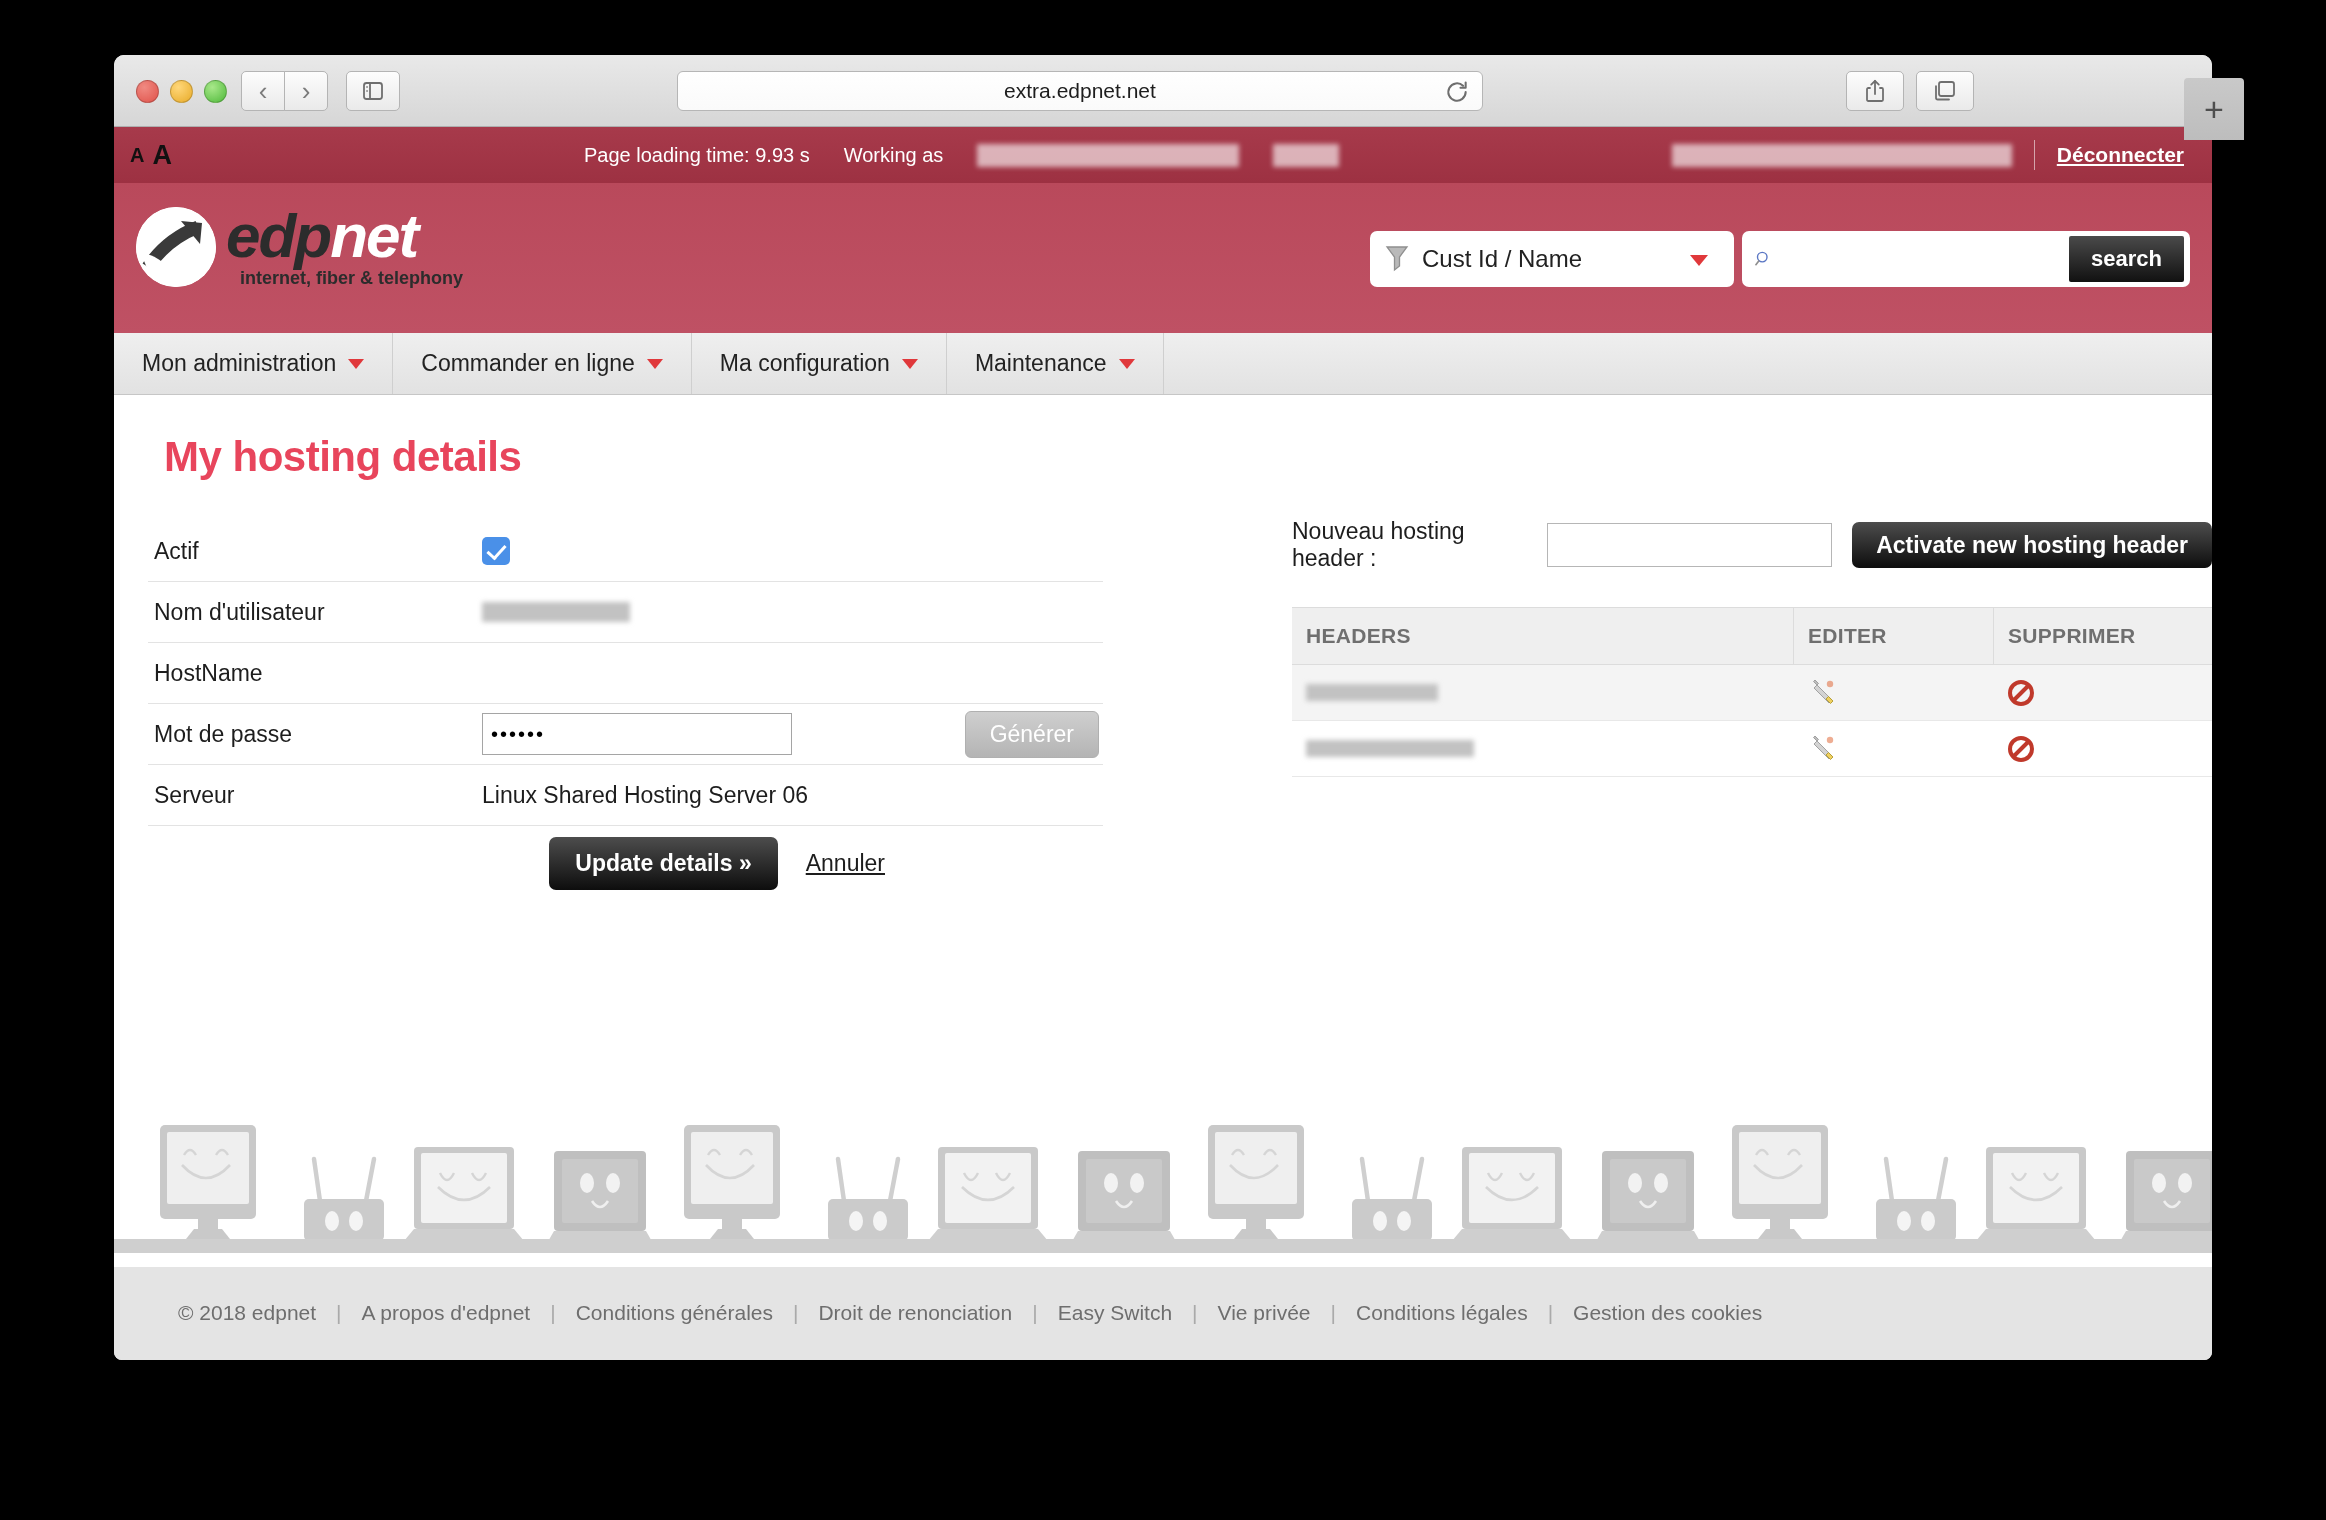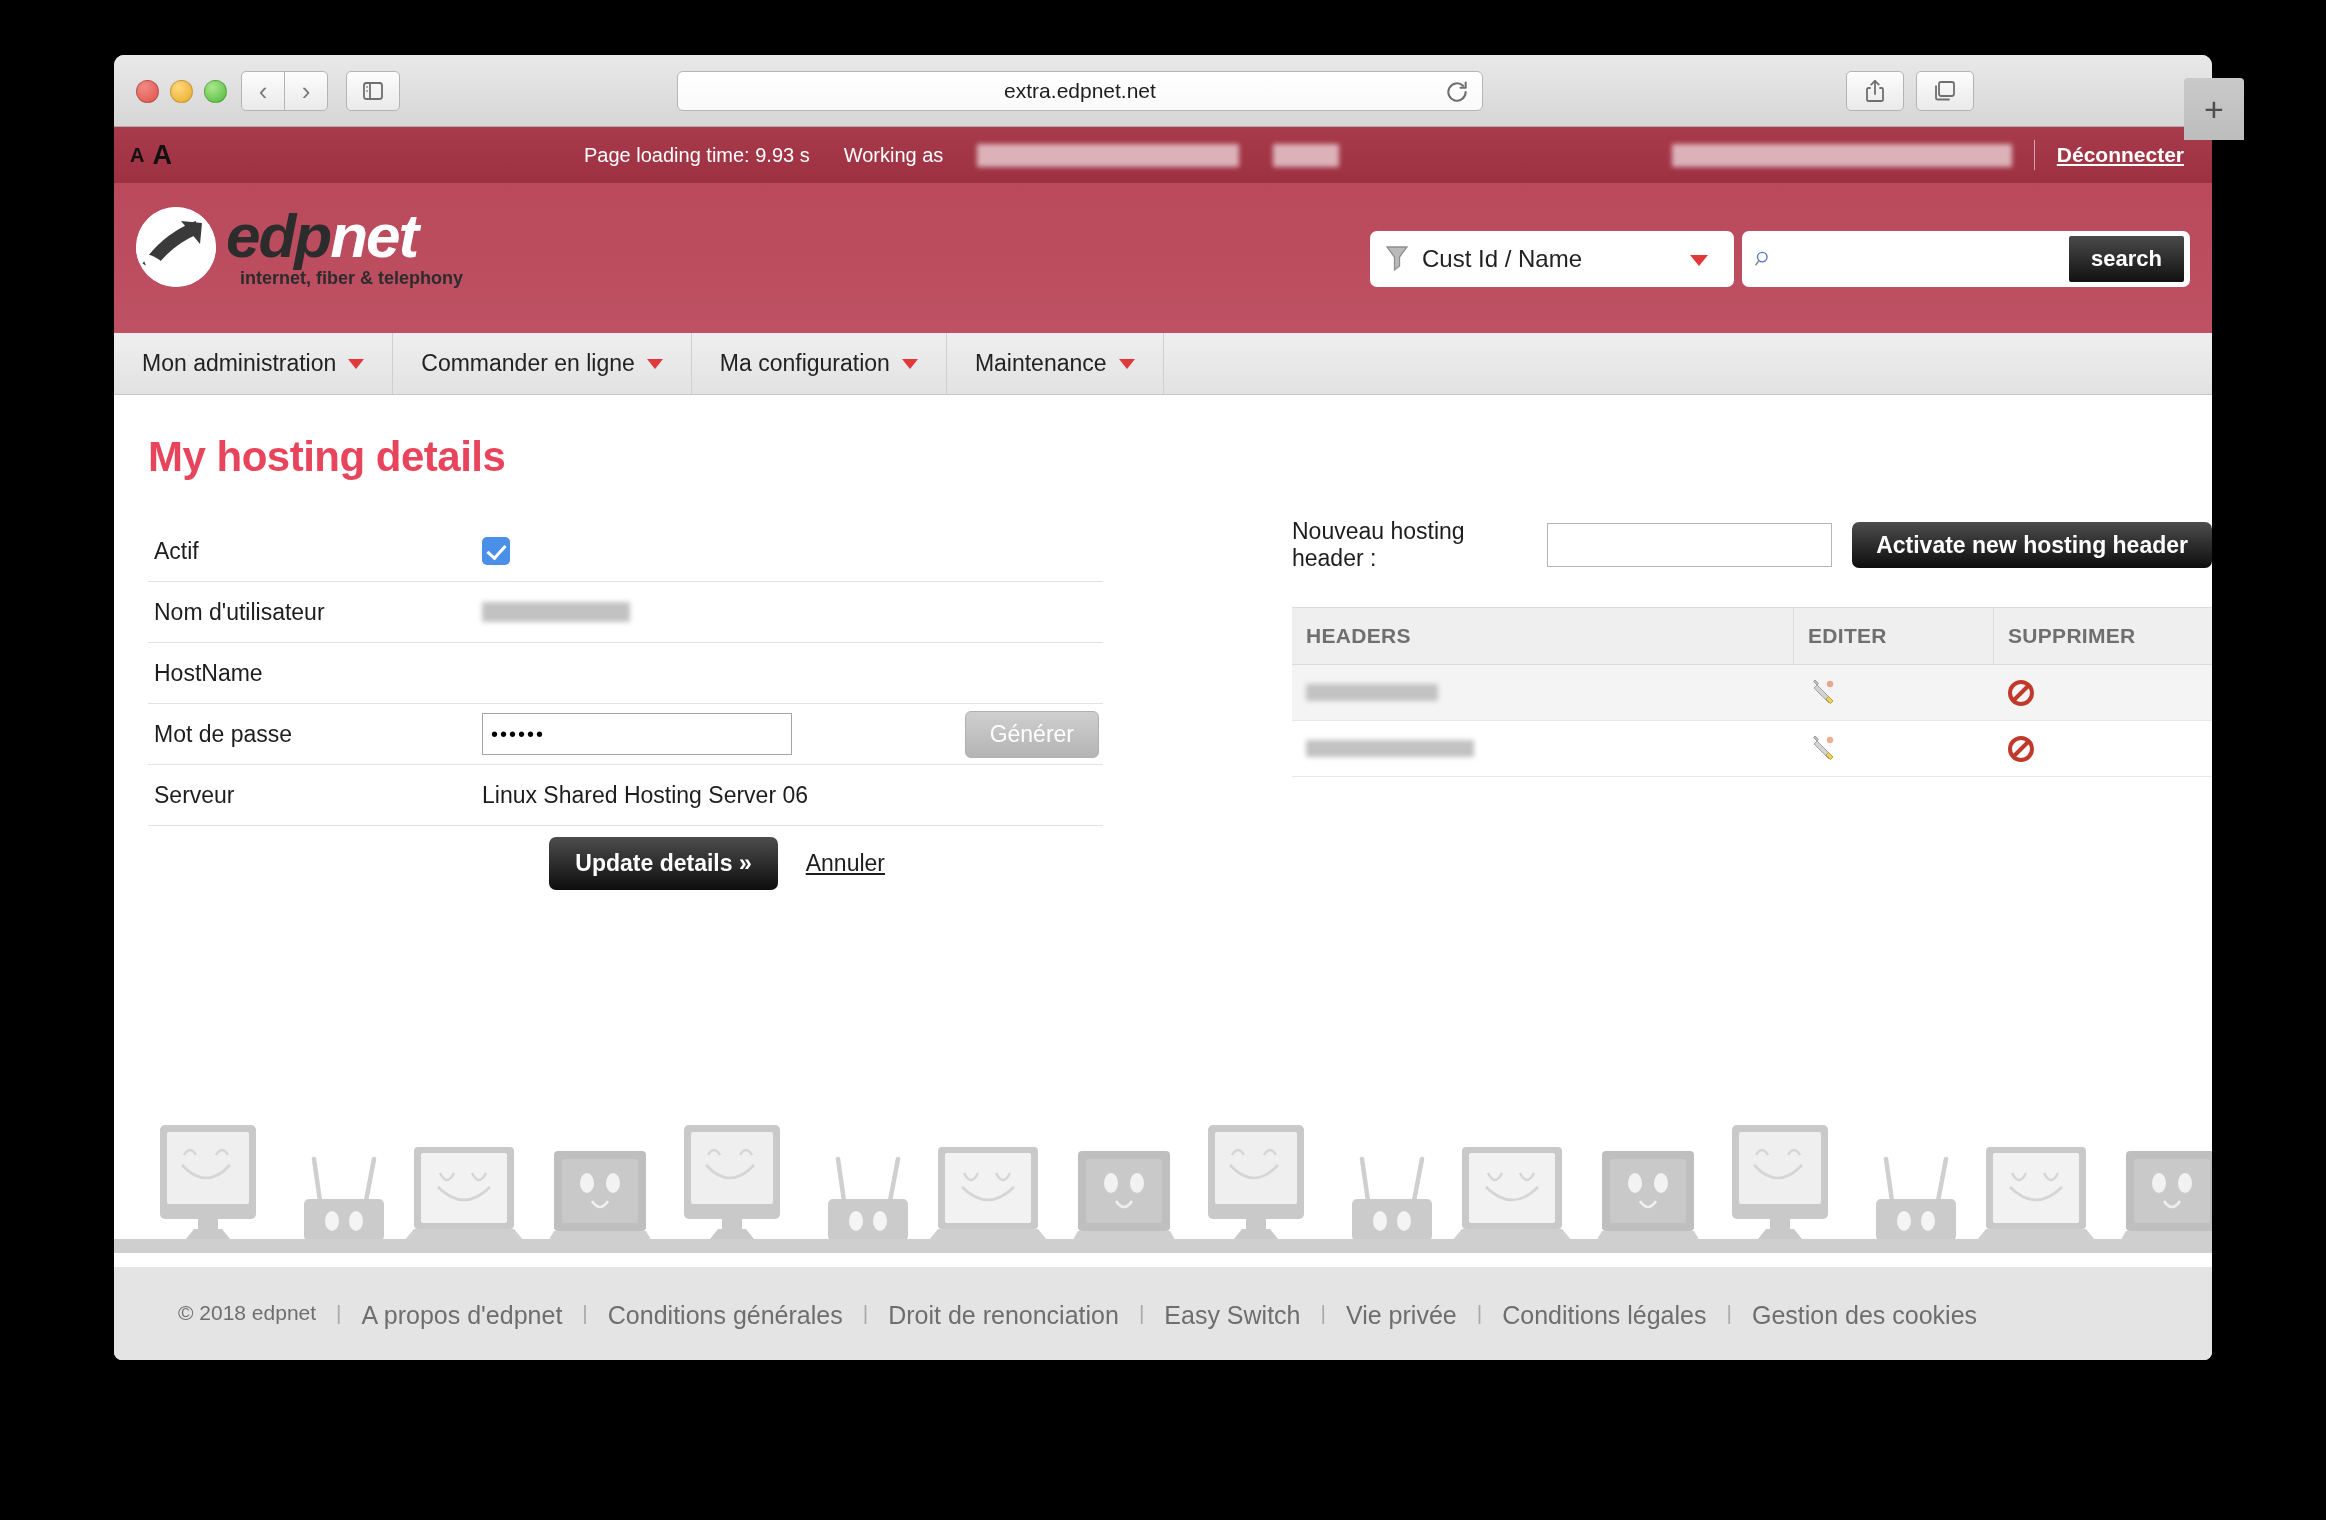--- a/index.html
+++ b/index.html
@@ -183,21 +183,21 @@
   .nav-caret {
     width: 0; height: 0;
     border-left: 8px solid transparent; border-right: 8px solid transparent;
     border-top: 10px solid #e0383b;
   }
 
   
   #page-body { position: relative; background: #fff; height: 712px; }
 
   #page-title {
-    position: absolute; left: 34px; top: 38px;
+    position: absolute; left: 50px; top: 38px;
     font-size: 42px; font-weight: bold; color: #e8455c;
     letter-spacing: -0.5px;
   }
 
   
   #form-panel { position: absolute; left: 34px; top: 126px; width: 955px; }
   .form-row {
     display: flex; align-items: center;
     height: 61px;
     border-bottom: 1px solid #e3e3e3;
@@ -313,21 +313,21 @@
     background: #fff; overflow: hidden;
   }
   #monitors-band svg { position: absolute; left: 0; bottom: 0; }
 
   
   #footer {
     height: 125px; background: #e4e4e4;
     display: flex; align-items: flex-start; padding-top: 34px;
     padding-left: 64px; gap: 0;
   }
-  .footer-link { font-size: 25px; color: #6e6e6e; cursor: pointer; white-space: nowrap; text-align: center; }
+  .footer-link { font-size: 21px; color: #6e6e6e; cursor: pointer; white-space: nowrap; text-align: center; }
   .footer-copy { font-size: 21px; color: #6e6e6e; white-space: nowrap; }
   .footer-sep { font-size: 21px; color: #aaa; padding: 0 20px; }
 </style>
 </head>
 <body>
 
 <div id="new-tab-btn">+</div>
 
 <div id="browser-window">
 

